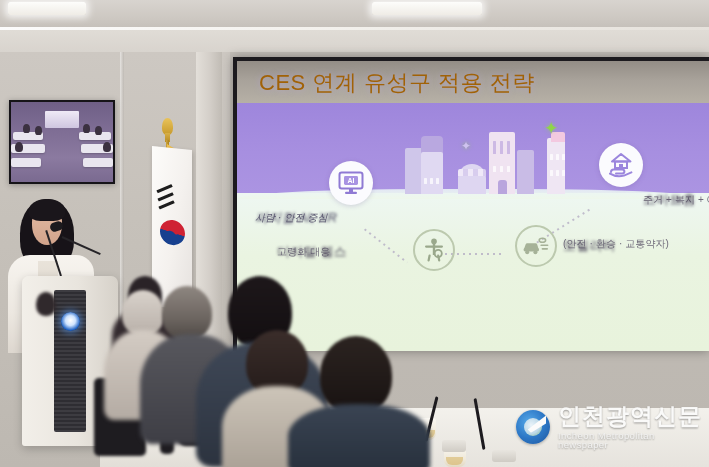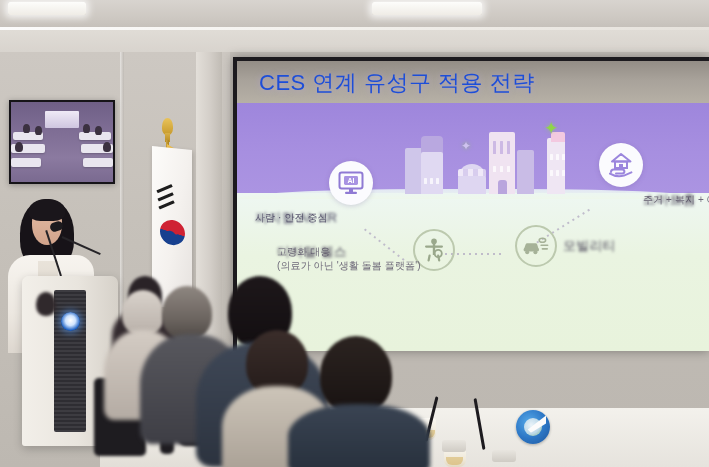--- a/index.html
+++ b/index.html
@@ -65,21 +65,21 @@
     position: relative; width: 472px; height: 290px; overflow: hidden;
     background: #eaf3e3;
   }
   .slide-titlebar {
     position: absolute; left: 0; top: 0; width: 472px; height: 42px;
     background: linear-gradient(180deg,#938d86 0%,#a8a29a 45%,#b6b0a6 100%);
   }
   .slide-title {
     position: absolute; left: 22px; top: 7px;
     font-size: 22px; letter-spacing: .5px;
-    color: #1d4ed8;
+    color: #a16207;
     text-shadow: 0 0 6px rgba(180,160,235,.55);
     white-space: nowrap;
   }
   .slide-purple {
     position: absolute; left: 0; top: 42px; width: 472px; height: 90px;
     background: linear-gradient(180deg,#9e86dc 0%,#a78fe0 55%,#ab94e2 100%);
   }
   .slide-lower {
     position: absolute; left: 0; top: 132px; width: 472px; height: 158px;
     background: linear-gradient(180deg,#eef7f2 0%,#eaf4e1 40%,#e8f3dc 100%);
@@ -428,54 +428,54 @@
 
       <div class="node filled" style="left:92px; top:100px; width:44px; height:44px;">
         <svg width="26" height="24" viewBox="0 0 26 24">
           <rect x="1.5" y="1.5" width="23" height="16" rx="2.2" fill="none" stroke="#8f7ad4" stroke-width="2"></rect>
           <rect x="6" y="5" width="14" height="9" rx="1.4" fill="#a893e2"></rect>
           <text x="13" y="12.4" font-size="7" font-family="Liberation Sans, sans-serif" font-weight="bold" fill="#ffffff" text-anchor="middle">AI</text>
           <rect x="11" y="17.5" width="4" height="3.5" fill="#8f7ad4"></rect>
           <rect x="7" y="20.8" width="12" height="2.2" rx="1.1" fill="#8f7ad4"></rect>
         </svg>
       </div>
-      <div class="lbl purpbg" style="left:18px; top:148px;">
+      <div class="lbl purpbg" style="left:18px; top:148px;font-style:italic;">
         <div class="head">피지컬 AI, XR</div>
         <div class="sub">사람 · 안전 중심</div>
       </div>
 
       <div class="node outline" style="left:176px; top:168px; width:42px; height:42px;">
         <svg width="22" height="24" viewBox="0 0 22 24">
           <circle cx="11" cy="3.4" r="2.8" fill="#9aa88c"></circle>
           <rect x="2" y="7.5" width="18" height="2.2" rx="1.1" fill="#9aa88c"></rect>
           <rect x="9.8" y="6" width="2.4" height="11" fill="#9aa88c"></rect>
           <rect x="5" y="16.5" width="2.2" height="7" rx="1" fill="#9aa88c" transform="rotate(12 6 20)"></rect>
           <rect x="14.6" y="16.5" width="2.2" height="7" rx="1" fill="#9aa88c" transform="rotate(-12 15.7 20)"></rect>
           <circle cx="15.2" cy="15.5" r="3.6" fill="none" stroke="#9aa88c" stroke-width="1.8"></circle>
         </svg>
       </div>
       <div class="lbl" style="left:40px; top:182px;">
         <div class="head">디지털 헬스</div>
         <div class="sub">고령화 대응</div>
-        <div class="sub2">(의료가 아닌 '생활 돌봄 플랫폼')</div>
       </div>
 
       <div class="node outline" style="left:278px; top:164px; width:42px; height:42px;">
         <svg width="28" height="20" viewBox="0 0 28 20">
           <path d="M2 13 L3.6 8.4 Q4 7.2 5.3 7.2 L13.6 7.2 Q14.8 7.2 15.2 8.4 L16.6 13 Z" fill="#a6b298"></path>
           <rect x="1.6" y="12.2" width="15.4" height="3.2" rx="1.4" fill="#a6b298"></rect>
           <circle cx="5.2" cy="16.2" r="2" fill="#a6b298"></circle>
           <circle cx="13.4" cy="16.2" r="2" fill="#a6b298"></circle>
           <ellipse cx="20.4" cy="4.2" rx="3.2" ry="2" fill="none" stroke="#a6b298" stroke-width="1.6"></ellipse>
           <rect x="18.4" y="8.4" width="8" height="1.7" rx=".85" fill="#a6b298"></rect>
           <rect x="19.6" y="12" width="6.4" height="1.7" rx=".85" fill="#a6b298"></rect>
         </svg>
       </div>
       <div class="lbl" style="left:326px; top:176px;">
         <div class="head">모빌리티</div>
+        <div class="sub2">(안전 · 환승 · 교통약자)</div>
       </div>
 
       <div class="node filled" style="left:362px; top:82px; width:44px; height:44px;">
         <svg width="26" height="26" viewBox="0 0 26 26">
           <path d="M13 2 L22.5 9.5 L4 9.5 Z" fill="none" stroke="#9b86dd" stroke-width="2" stroke-linejoin="round"></path>
           <rect x="7" y="9.5" width="12" height="6.5" fill="none" stroke="#9b86dd" stroke-width="2"></rect>
           <rect x="11" y="12" width="4" height="4" fill="#9b86dd"></rect>
           <path d="M3 20 Q3 17.4 5.6 17.4 L14 17.4 Q16.4 17.4 16.4 19.4 Q16.4 21.4 14 21.4 L8 21.4" fill="none" stroke="#9b86dd" stroke-width="2" stroke-linecap="round"></path>
           <path d="M2 21.6 Q8 25.4 16 23.6 L23.4 20.4" fill="none" stroke="#9b86dd" stroke-width="2" stroke-linecap="round"></path>
         </svg>
@@ -539,16 +539,18 @@
   <div class="shoulders" style="left:288px; top:404px; width:142px; height:70px; background:linear-gradient(180deg,#3a4453,#27303c);"></div>
 
   <div class="head" style="left:36px; top:292px; width:20px; height:24px; background:#30292c;"></div>
 
   <div id="watermark">
     <div class="wm-mark">
       <div class="hole"></div>
       <div class="nib"></div>
     </div>
     <div class="wm-text">
+      <div class="wm-ko">인천광역신문</div>
+      <div class="wm-en">Incheon Metropolitan newspaper</div>
     </div>
   </div>
 
 </div>
 
 </body></html>

